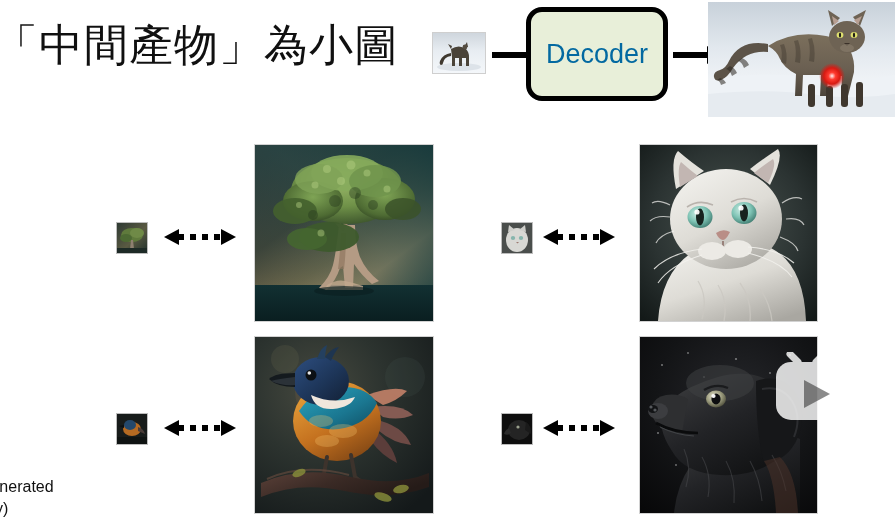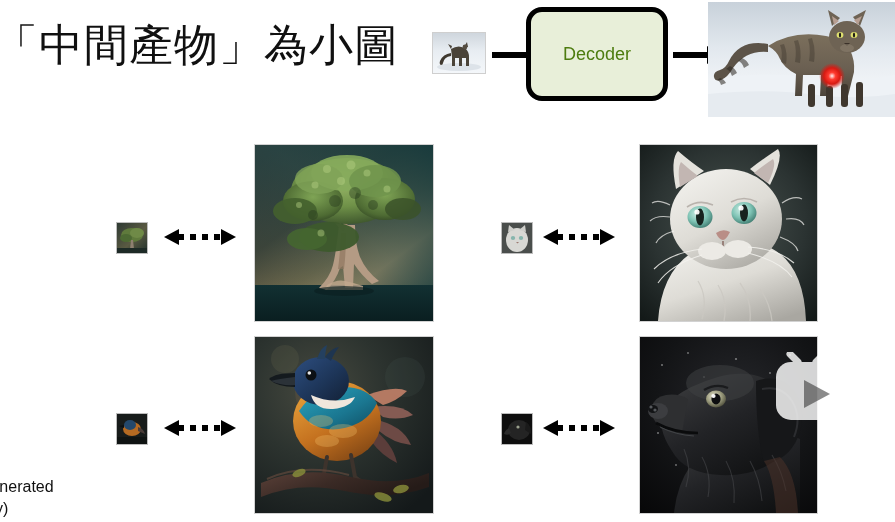--- a/index.html
+++ b/index.html
@@ -87,22 +87,22 @@
     height: 94px;
     background: #e8efd9;
     border: 5px solid #000000;
     border-radius: 16px;
     box-sizing: border-box;
     display: flex;
     align-items: center;
     justify-content: center;
   }
   #decoder-label {
-    font-size: 18px;
-    color: #4d7c0f;
+    font-size: 27px;
+    color: #0369a1;
     font-family: "Liberation Sans", sans-serif;
   }
 
   
   .photo {
     position: absolute;
     overflow: hidden;
     background: #111;
   }
   .photo-border {

